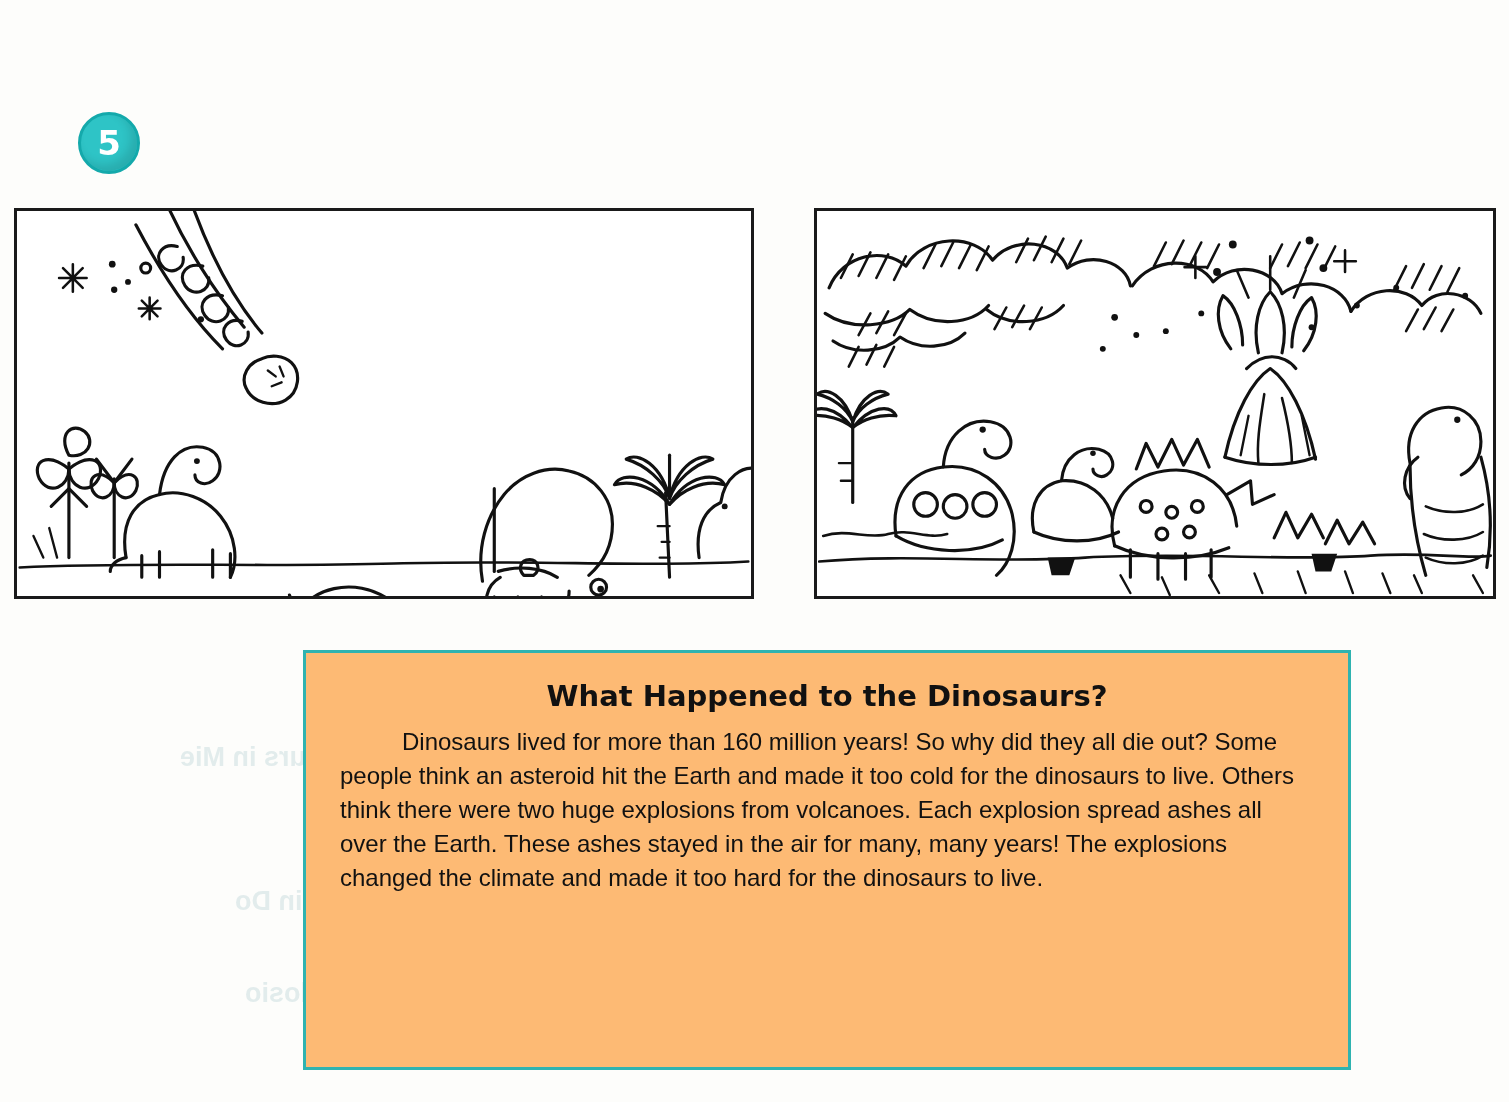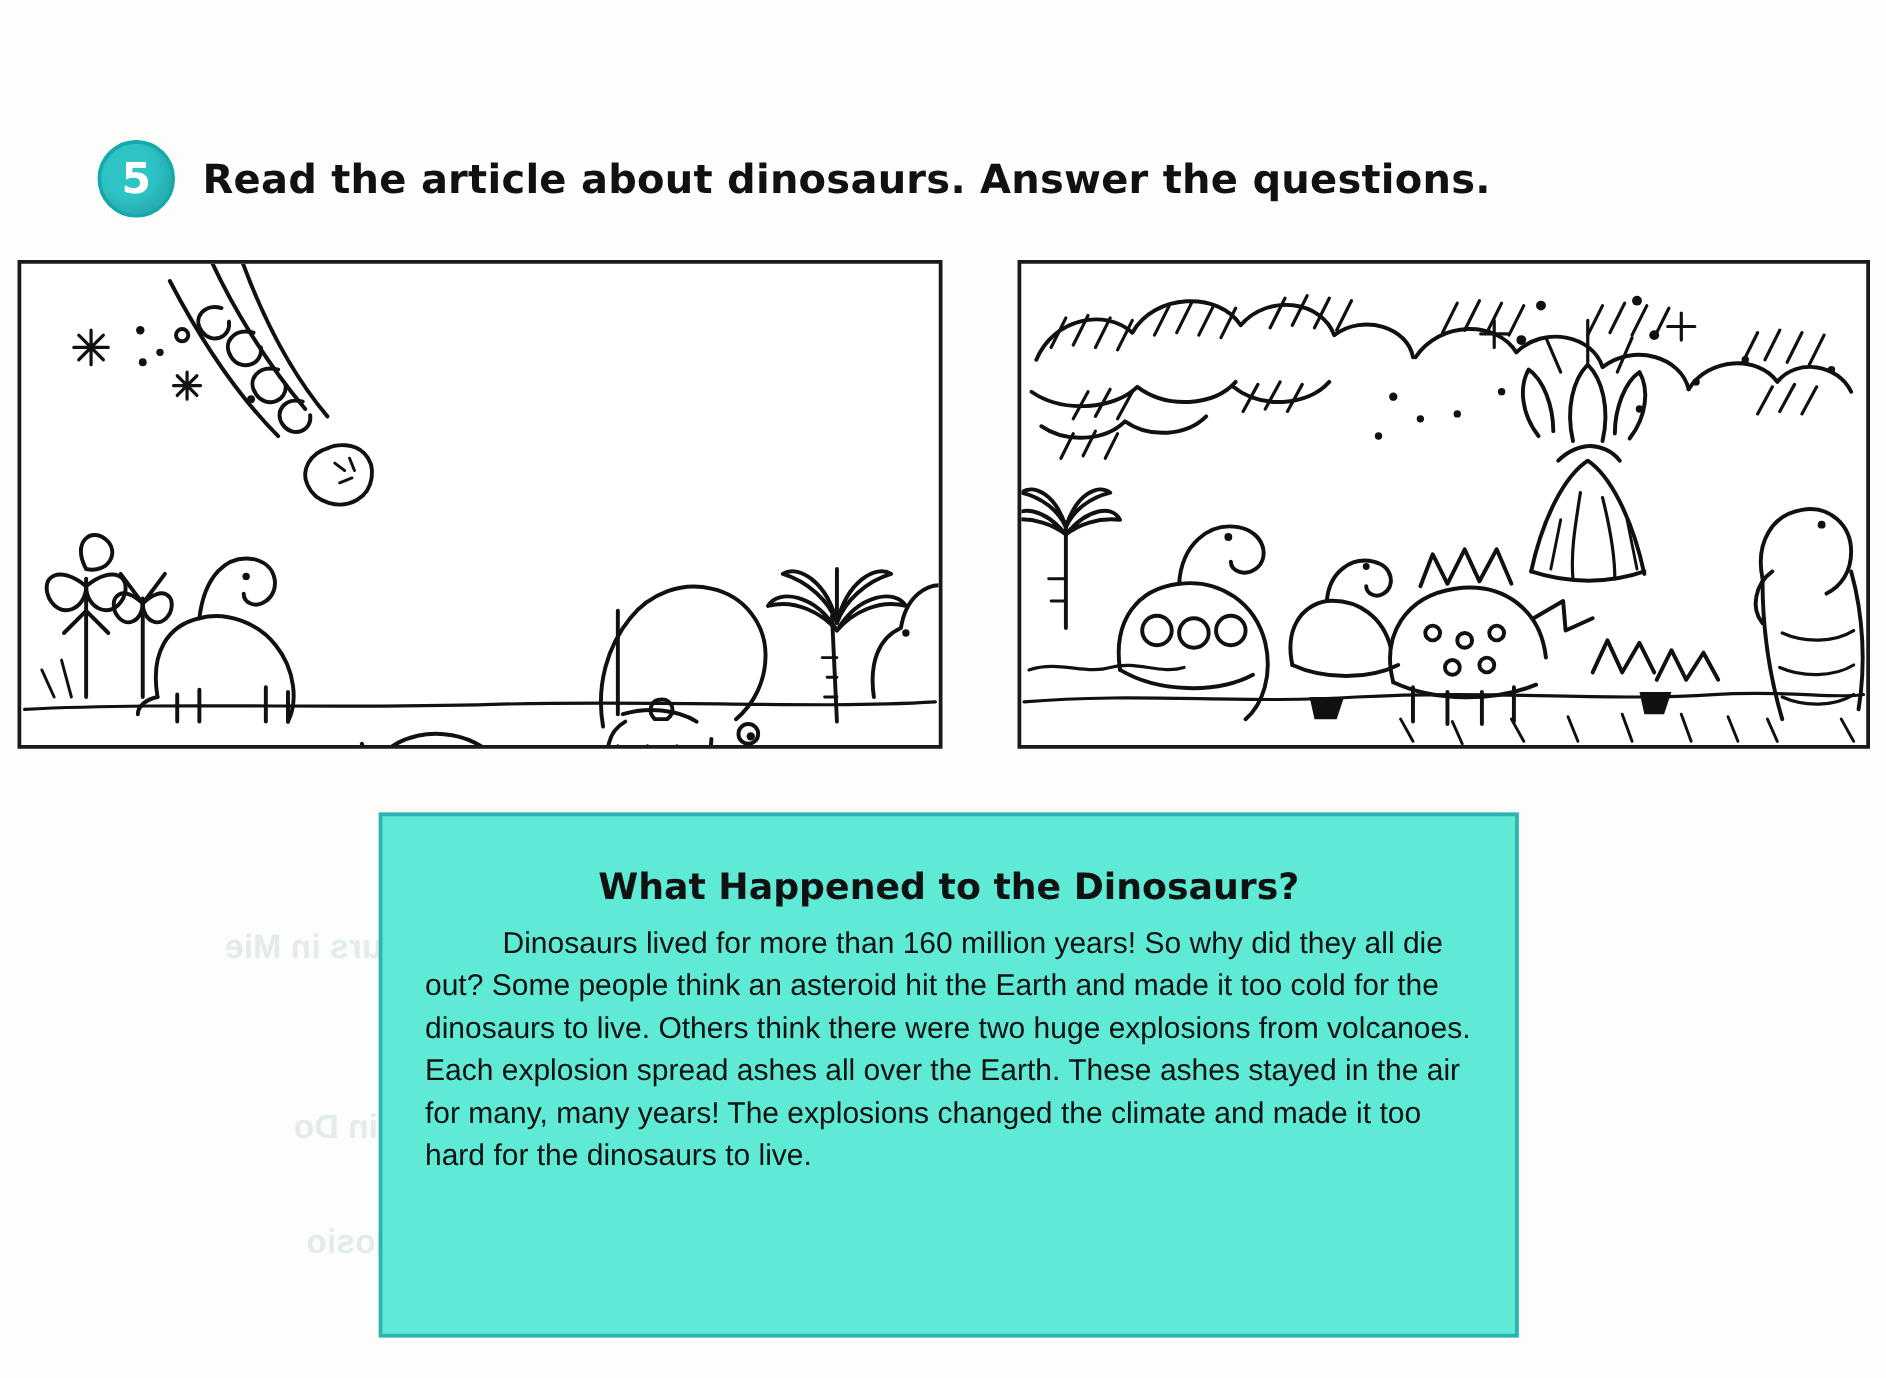--- a/index.html
+++ b/index.html
@@ -55,25 +55,25 @@
   }
   #illustration-left  { left: 14px;  top: 208px; width: 740px; height: 391px; }
   #illustration-right { left: 814px; top: 208px; width: 682px; height: 391px; }
   .illus-frame svg { display: block; width: 100%; height: 100%; }
 
   
   #article-box {
     position: absolute;
     left: 303px;
     top: 650px;
-    width: 912px;
+    width: 1048px;
     height: 420px;
-    background: #5eead4;
+    background: #fdba74;
     border: 3px solid #2fb3b0;
-    padding: 39px 34px 18px 34px;
+    padding: 26px 34px 18px 34px;
   }
   #article-title {
     text-align: center;
     font-size: 29px;
     font-weight: bold;
     color: #111;
     margin: 0 0 12px 0;
     font-family: "DejaVu Sans", sans-serif;
   }
   #article-body {
@@ -104,21 +104,20 @@
   <div class="ghost" style="left:890px; top:250px;">Dinosaurs lived</div>
   <div class="ghost" style="left:300px; top:345px;">Dinosaurs died</div>
   <div class="ghost" style="left:250px; top:455px;">People die in Do</div>
   <div class="ghost" style="left:180px; top:742px;">Dinosaurs in Mie</div>
   <div class="ghost" style="left:235px; top:886px;">People die in Do</div>
   <div class="ghost" style="left:245px; top:978px;">The Earth Explosio</div>
 </div>
 
 <div id="exercise-header">
   <div id="exercise-number">5</div>
-  <div id="exercise-instruction">Read the article about dinosaurs. Answer the questions.</div>
 </div>
 
 <div class="illus-frame" id="illustration-left">
   <svg viewBox="0 0 740 391" xmlns="http://www.w3.org/2000/svg" fill="none" stroke="#111" stroke-width="3.2" stroke-linecap="round" stroke-linejoin="round">
 
     <path d="M150 -6 C168 34 196 80 228 118"></path>
     <path d="M176 -4 C192 40 214 86 246 124"></path>
     <path d="M118 14 C140 56 170 104 206 140"></path>
 
     <path d="M186 56 c-16 -4 -26 8 -18 20 8 12 26 6 24 -8"></path>

